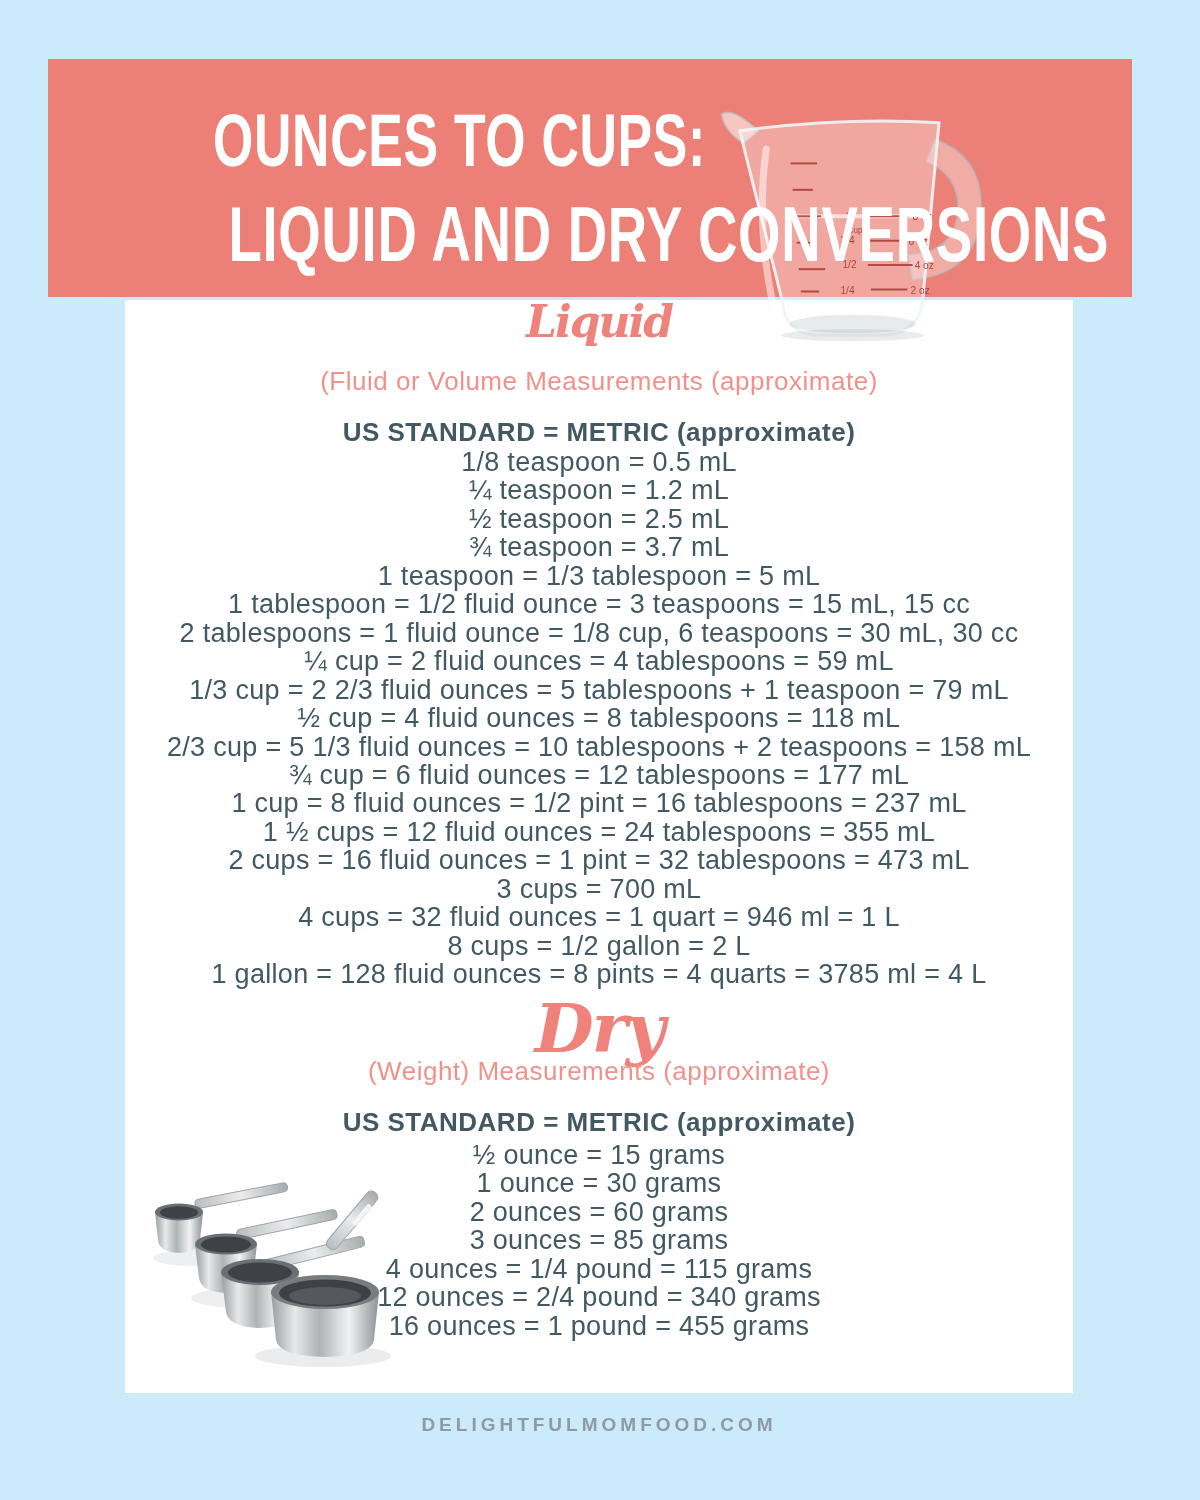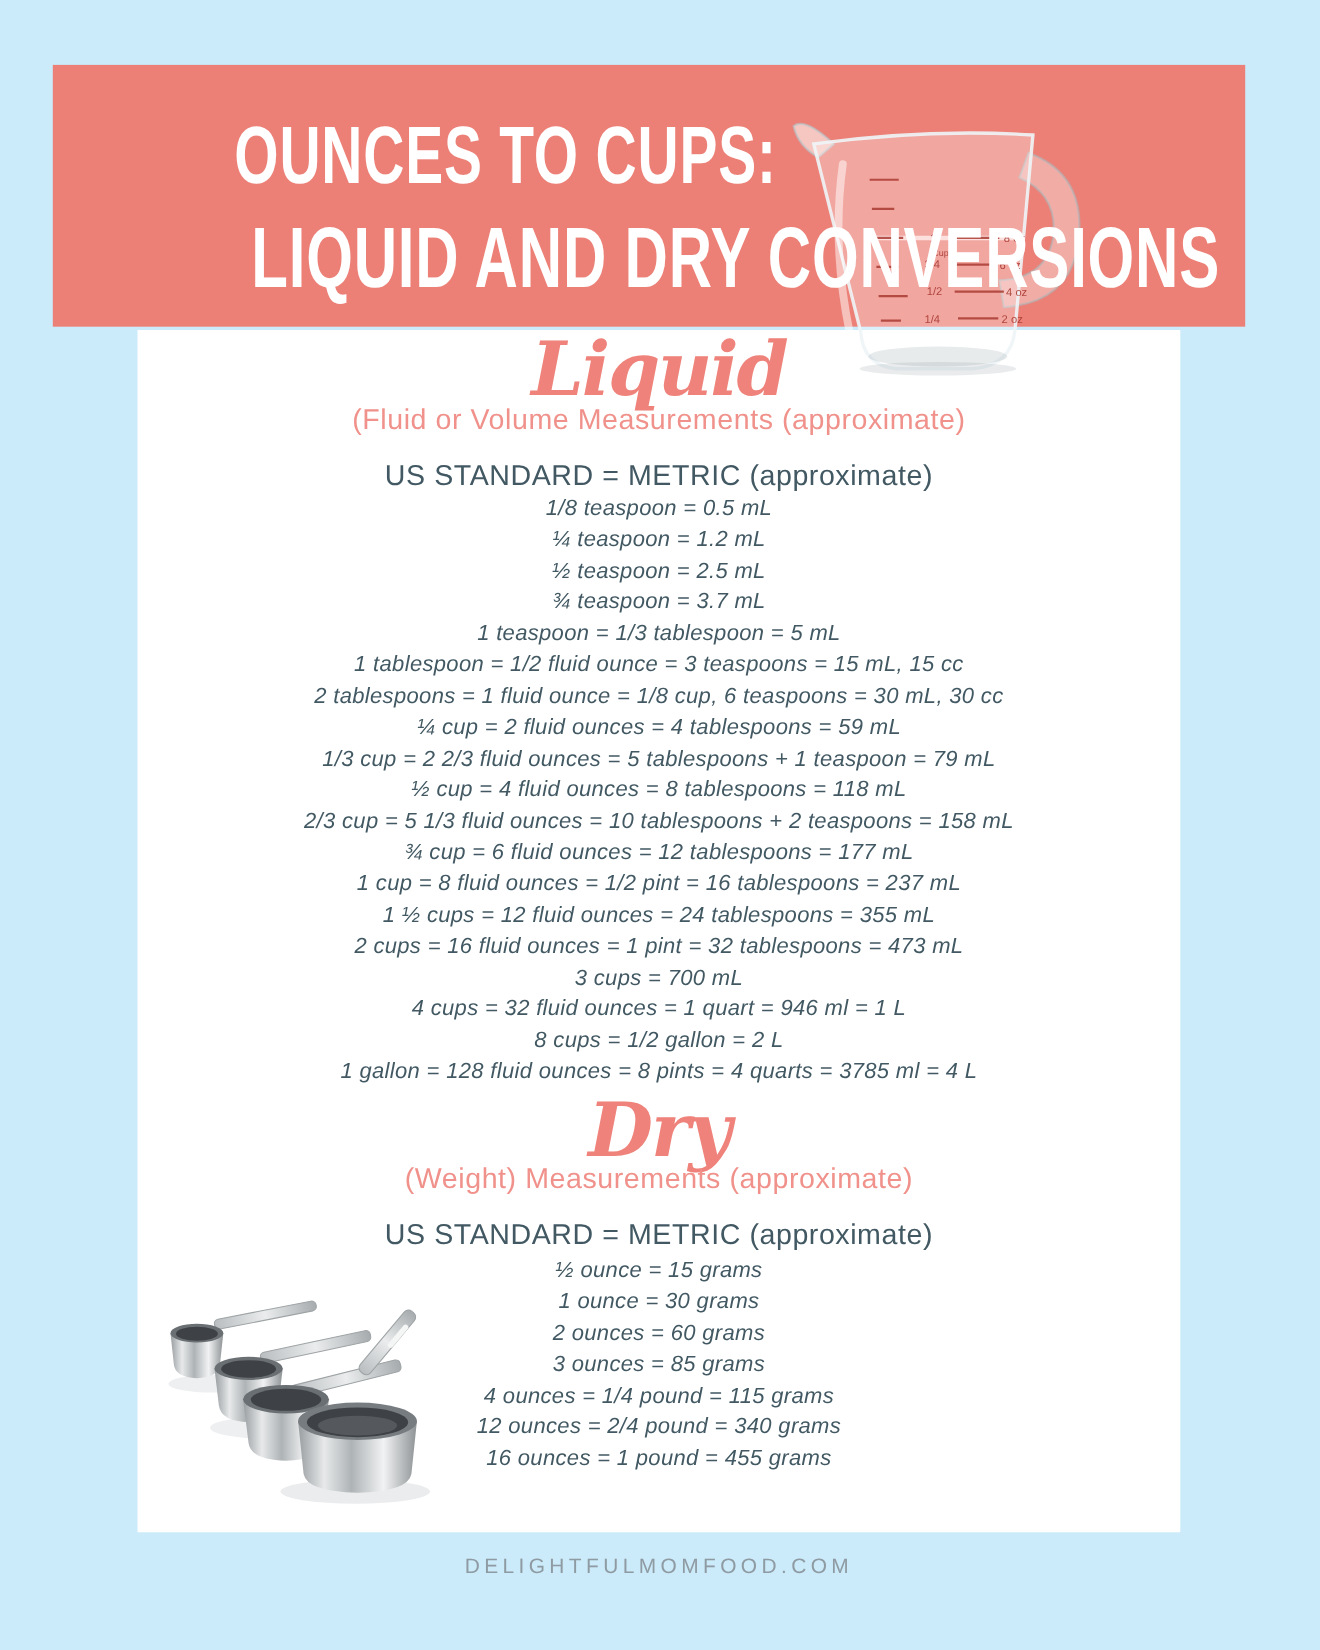--- a/index.html
+++ b/index.html
@@ -35,51 +35,51 @@
   }
   .title-line-1{font-size:74px;}
   .title-line-2{font-size:78px;margin-top:17px;margin-left:22px;}
 
   
   .script-head{
     position:absolute;width:100%;text-align:center;
     font-family:"DejaVu Serif", serif;font-style:italic;font-weight:bold;
     color:#ef837b;letter-spacing:-2px;
   }
-  .liquid-head{top:-4px;font-size:68px;}
+  .liquid-head{top:-4px;font-size:44px;}
   .dry-head{top:688px;font-size:68px;}
 
   .subtitle{
     position:absolute;width:100%;text-align:center;
     color:#f0928b;font-size:26px;letter-spacing:0.5px;
   }
   .liquid-sub{top:66px;}
   .dry-sub{top:756px;}
 
   .colhead{
     position:absolute;width:100%;text-align:center;
-    color:#425963;font-size:26px;letter-spacing:0.5px;
+    color:#425963;font-size:26px;letter-spacing:0.5px;font-weight:bold;
   }
   .liquid-colhead{top:117px;}
   .dry-colhead{top:807px;}
 
   .rows{
     position:absolute;width:100%;text-align:center;
-    color:#425963;font-size:20px;line-height:28.45px;letter-spacing:0.3px;font-style:italic;
+    color:#425963;font-size:27px;line-height:28.45px;letter-spacing:0.3px;
   }
   .liquid-rows{top:148px;}
   .dry-rows{top:841px;}
 
   
   .cups-svg{position:absolute;left:8px;top:880px;}
 
   
   .footer{
     position:absolute;left:125px;top:1414px;width:948px;
-    text-align:center;color:#8f9ba2;font-size:19px;letter-spacing:4px;
+    text-align:center;color:#8f9ba2;font-size:19px;letter-spacing:4px;font-weight:bold;
   }
 </style>
 </head>
 <body>
 
 <div class="page">
 
   <div class="card">
 
     <div class="script-head liquid-head">Liquid</div>

